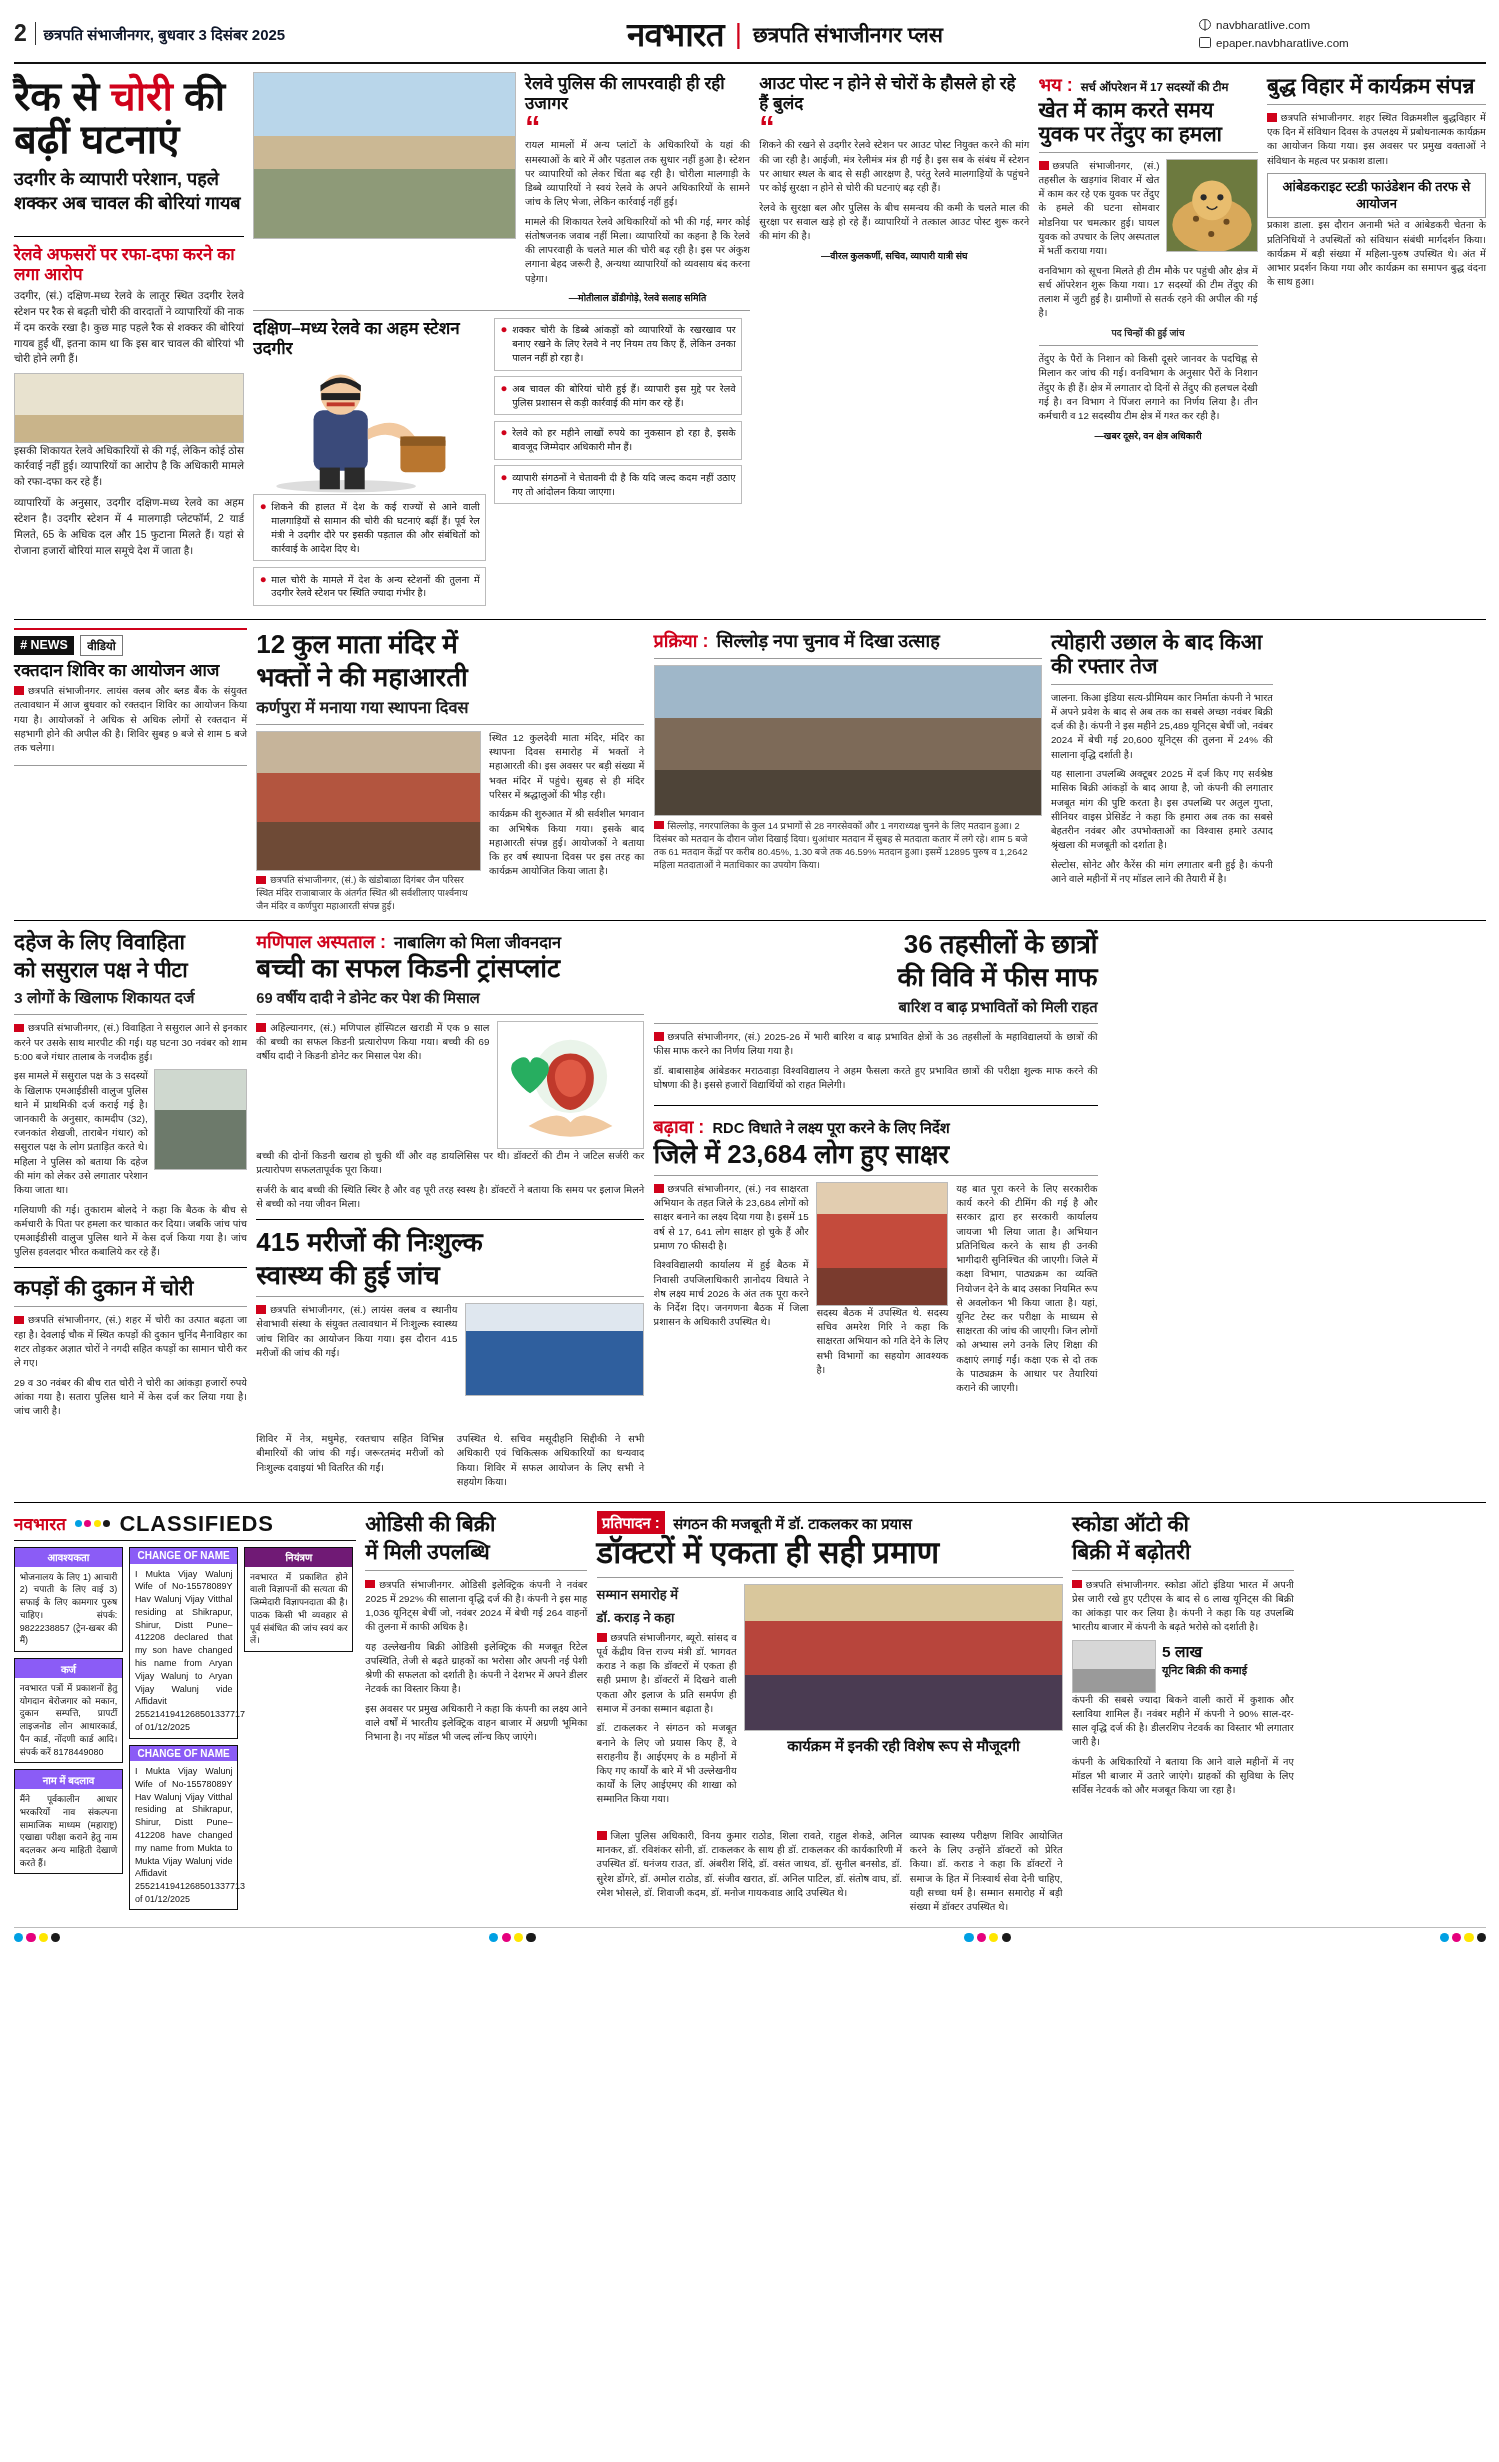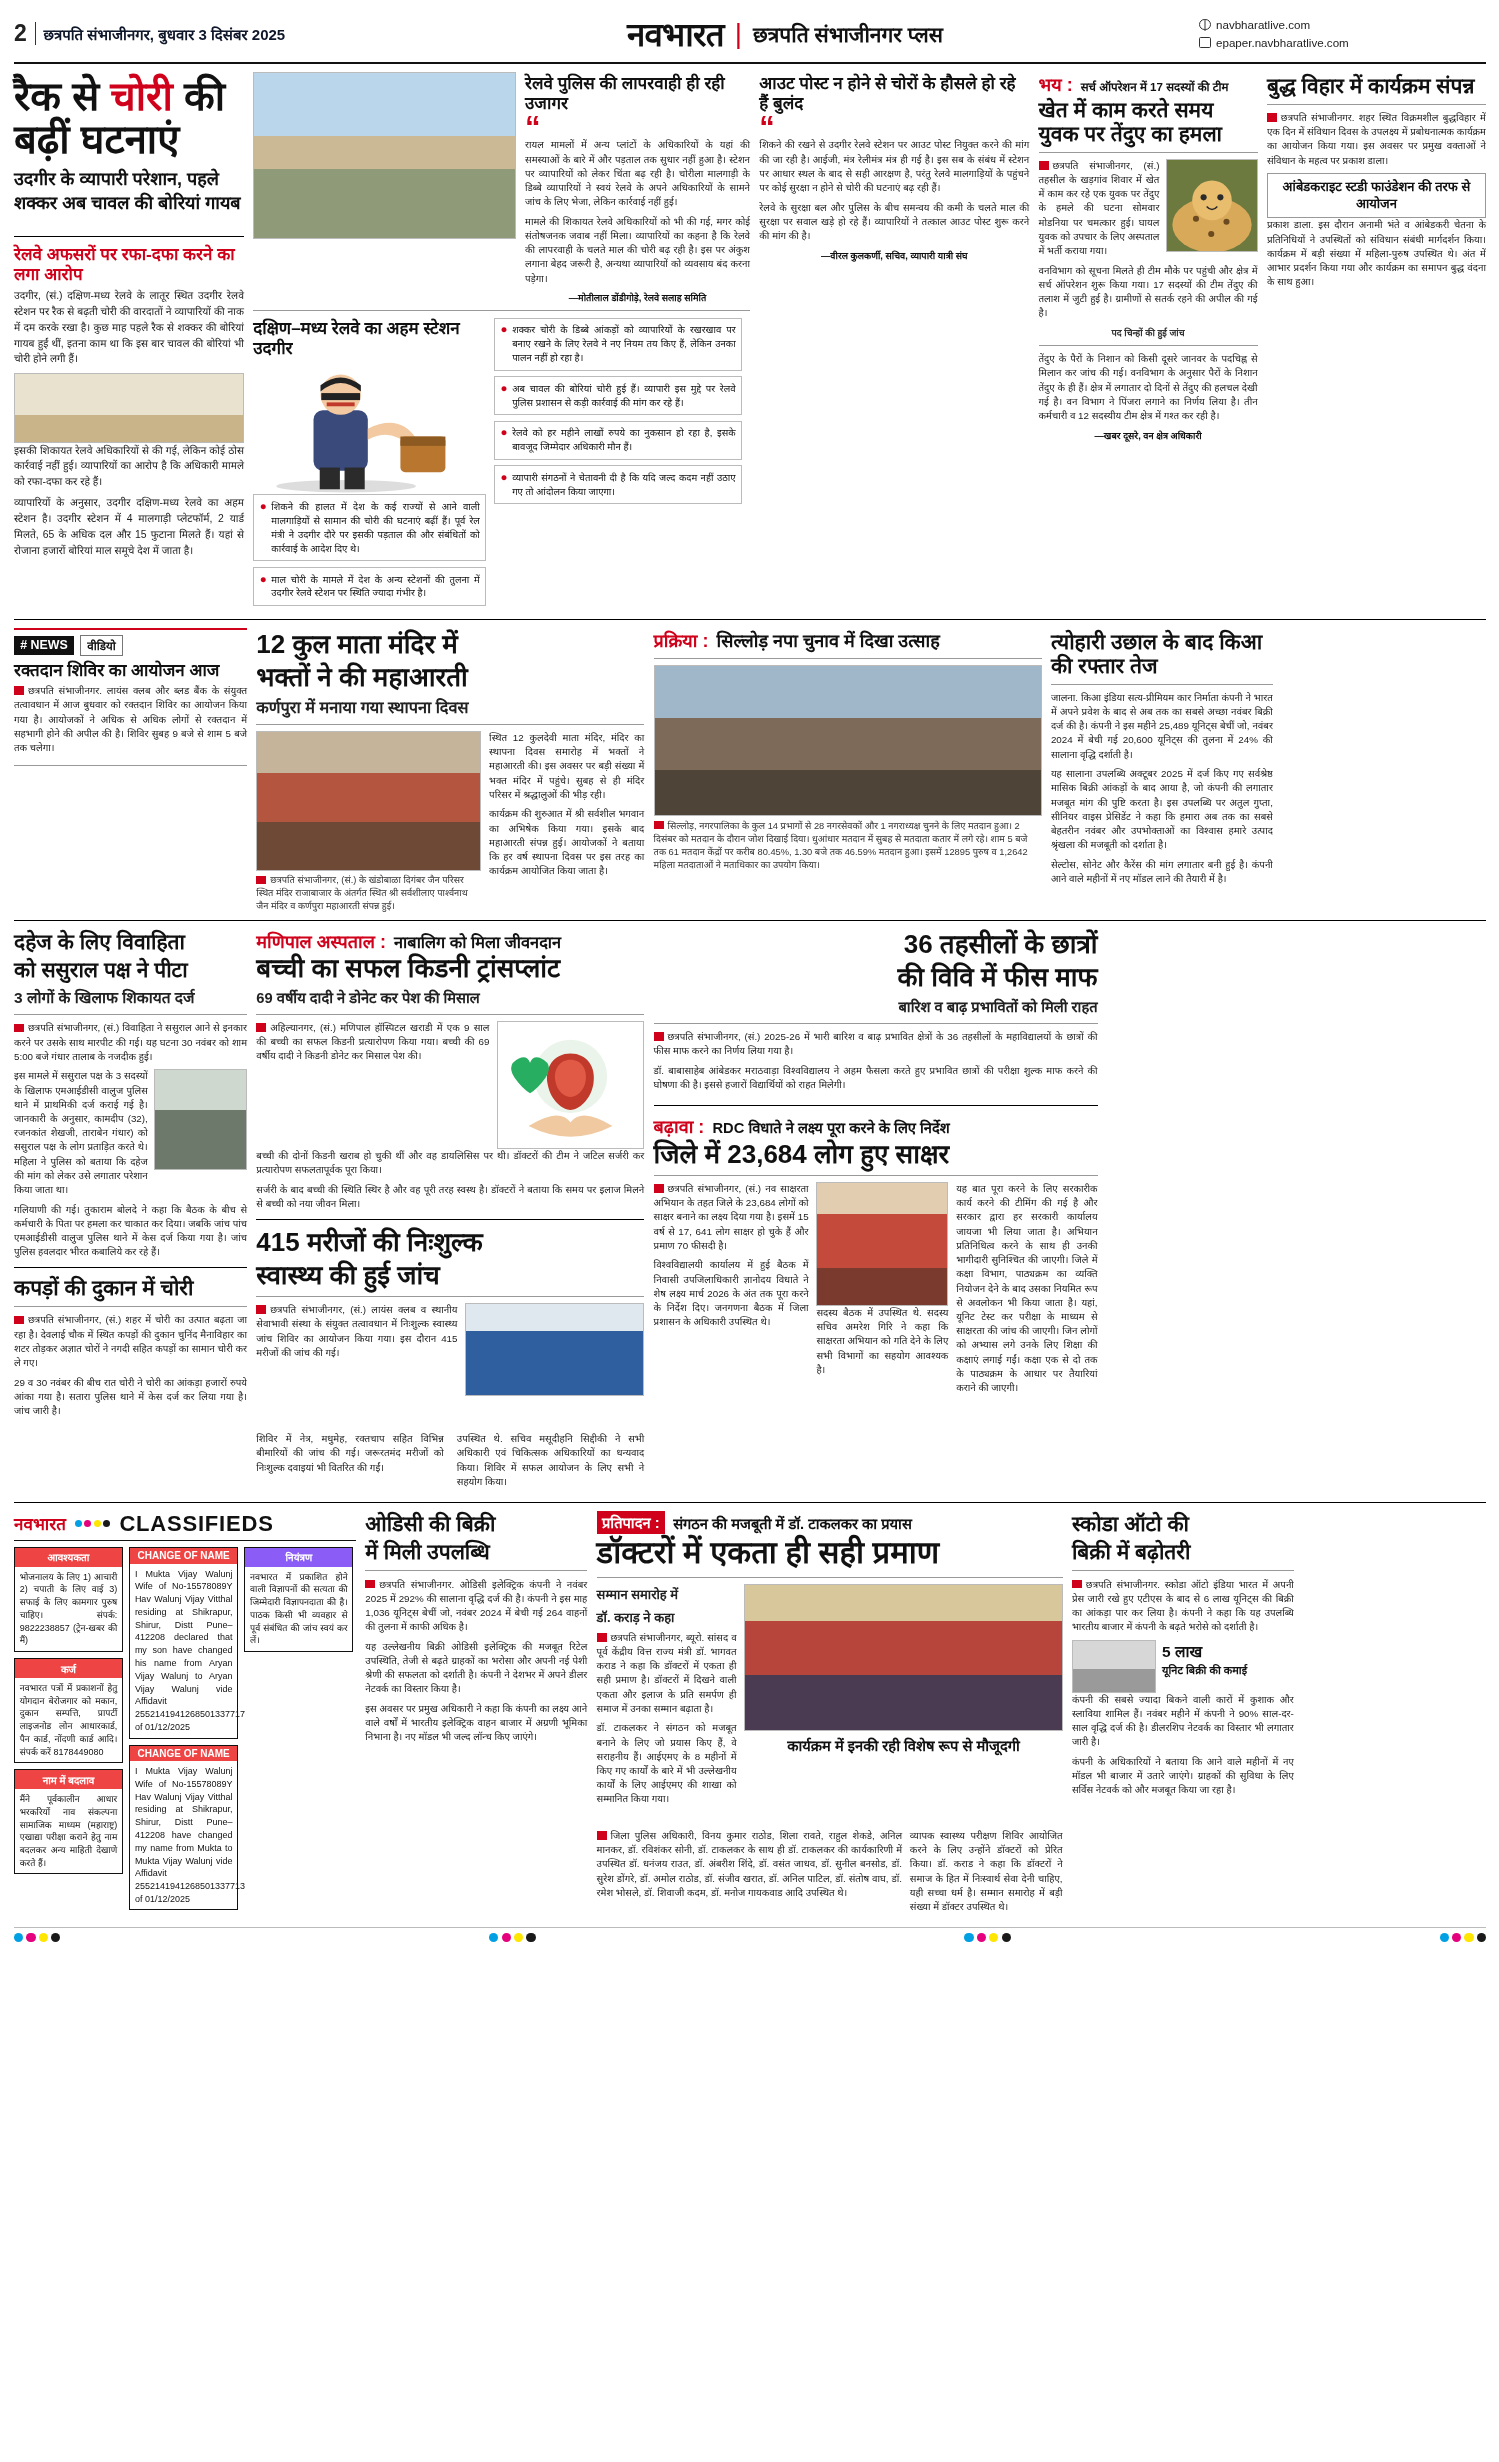--- a/index.html
+++ b/index.html
@@ -122,21 +122,21 @@
     display:flex; align-items:center; gap: 9.3px; border-bottom: 1.6px solid #111; padding-bottom: 3.1px;
   }
   .cls-logo { font-size: 17px; font-weight: bold; color:#d0021b; }
   .cls-title { font-size: 22px; font-weight: bold; letter-spacing: 0.8px; color:#111; }
   .cls-dots { display:flex; gap:2.3px; }
   .cls-dots i { width: 7px; height: 7px; border-radius: 50%; display:block; }
   .cls-grid { display:flex; gap: 6.2px; margin-top: 6.2px; }
   .cls-col { width: 109px; }
   .cls-box { border: 0.8px solid #111; margin-bottom: 6.2px; }
   .cls-box .bh {
-    background:#ef4444; color:#fff; font-size: 10px; font-weight:bold; text-align:center; padding: 2.3px;
+    background:#8b5cf6; color:#fff; font-size: 10px; font-weight:bold; text-align:center; padding: 2.3px;
   }
   .cls-box .bb { font-size: 9px; line-height: 1.42; padding: 3.9px 4.7px; text-align: justify; }
 
   .footer-dots {
     display:flex; justify-content: space-between; align-items:center; margin-top: 7.8px;
     border-top: 0.8px solid #bbb; padding-top: 4.7px;
   }
   .dotset { display:flex; gap: 3.1px; }
   .dotset i { width: 9.3px; height: 9.3px; border-radius: 50%; display:block; }
   .boxed { border: 0.8px solid #999; padding: 5.4px 6.2px; }
@@ -497,21 +497,21 @@
             <div class="bh">CHANGE OF NAME</div>
             <div class="bb">I Mukta Vijay Walunj Wife of No-15578089Y Hav Walunj Vijay Vitthal residing at Shikrapur, Shirur, Distt Pune–412208 declared that my son have changed his name from Aryan Vijay Walunj to Aryan Vijay Walunj vide Affidavit 2552141941268501337717 of 01/12/2025</div>
           </div>
           <div class="cls-box">
             <div class="bh">CHANGE OF NAME</div>
             <div class="bb">I Mukta Vijay Walunj Wife of No-15578089Y Hav Walunj Vijay Vitthal residing at Shikrapur, Shirur, Distt Pune–412208 have changed my name from Mukta to Mukta Vijay Walunj vide Affidavit 2552141941268501337713 of 01/12/2025</div>
           </div>
         </div>
         <div class="cls-col" style="width:109px">
           <div class="cls-box">
-            <div class="bh" style="background:#8b5cf6">नियंत्रण</div>
+            <div class="bh" style="background:#701a75">नियंत्रण</div>
             <div class="bb">नवभारत में प्रकाशित होने वाली विज्ञापनों की सत्यता की जिम्मेदारी विज्ञापनदाता की है। पाठक किसी भी व्यवहार से पूर्व संबंधित की जांच स्वयं कर लें।</div>
           </div>
         </div>
       </div>
     </div>
 
     <div class="col" style="width:222px">
       <h2 class="head-m">ओडिसी की बिक्री</h2>
       <h2 class="head-m">में मिली उपलब्धि</h2>
       <div class="hr-thin"></div>

